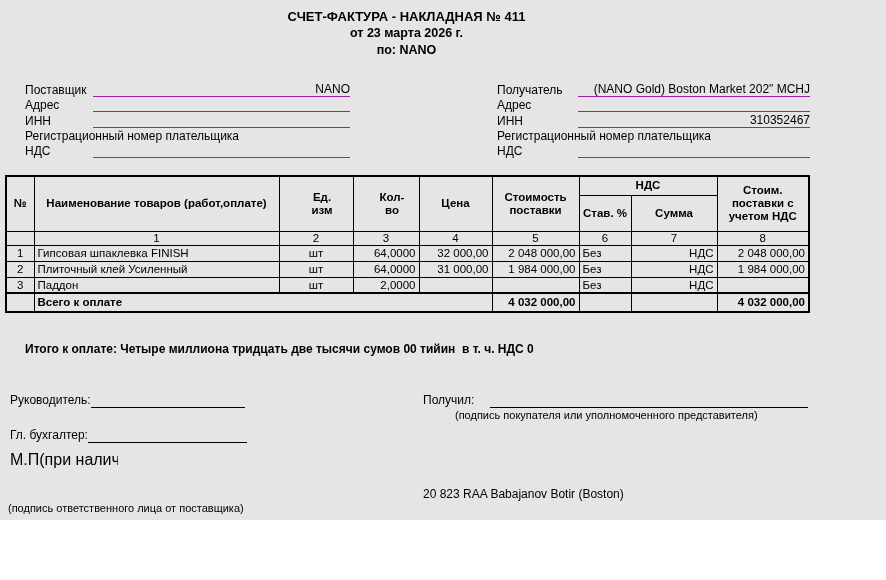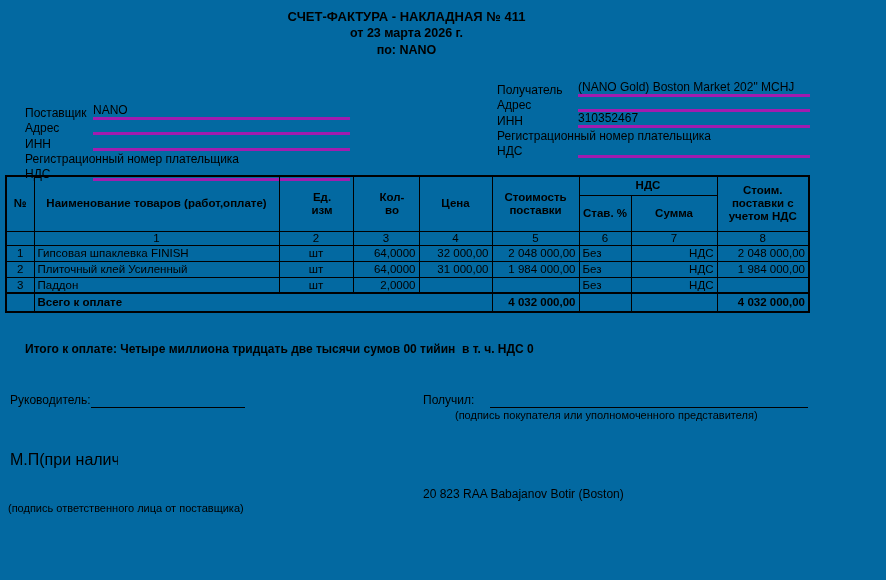--- a/index.html
+++ b/index.html
@@ -1,34 +1,34 @@
 <!DOCTYPE html>
 <html><head>
 <meta charset="utf-8">
 <style>
   html,body{margin:0;padding:0;background:#fff;}
   .page{
-    position:relative;width:886px;height:580px;background:#0369a1;
+    position:relative;width:886px;height:520px;background:#e5e5e5;
     font-family:"Liberation Sans",sans-serif;color:#000;overflow:hidden;
   }
   
   .title{position:absolute;left:5px;top:8px;width:803px;text-align:center;font-weight:bold;}
   .title .t1{font-size:13px;line-height:17px;}
   .title .t2,.title .t3{font-size:12.5px;line-height:17px;}
 
   
   .party{position:absolute;top:82px;font-size:12px;}
-  .party.left{left:25px;width:325px;margin-top:23px;}
+  .party.left{left:25px;width:325px;}
   .party.right{left:497px;width:313px;}
   .frow{display:flex;height:15.2px;line-height:14px;align-items:flex-end;}
   .flabel{flex:none;white-space:nowrap;}
   .party.left .flabel{width:68px;}
   .party.right .flabel{width:81px;}
   .flabel.wide{width:auto;}
-  .fvalue{flex:1;border-bottom:3px solid #a21caf;white-space:nowrap;overflow:hidden;height:14px;}
+  .fvalue{flex:1;border-bottom:1px solid #a21caf;white-space:nowrap;overflow:hidden;height:14px;text-align:right;}
 
   
   table.invoice-table{
     position:absolute;left:5px;top:175px;border-collapse:collapse;table-layout:fixed;
     width:803px;font-size:11.5px;border:2px solid #000;
   }
   .invoice-table th,.invoice-table td{border:1px solid #000;padding:0 3px;overflow:hidden;}
   .invoice-table th{font-weight:bold;text-align:center;vertical-align:middle;line-height:13px;padding:1px 2px;}
   tr.h-main{height:19px;}
   tr.h-sub{height:36px;}
@@ -206,20 +206,24 @@
     <span class="flabel-sig">Руководитель:</span>
     <span class="sigline"></span>
   </div>
 
   <div class="sigrow sig-received">
     <span class="flabel-sig">Получил:</span>
     <span class="sigline"></span>
   </div>
   <div class="caption cap-received">(подпись покупателя или уполномоченного представителя)</div>
 
+  <div class="sigrow sig-accountant">
+    <span class="flabel-sig">Гл. бухгалтер:</span>
+    <span class="sigline"></span>
+  </div>
 
   <div class="sig-stamp">М.П(при наличии)</div>
 
   <div class="caption cap-released">(подпись ответственного лица от поставщика)</div>
 
   <div class="agent-info">20 823 RAA Babajanov Botir (Boston)</div>
 
 </div>
 
 </body></html>

